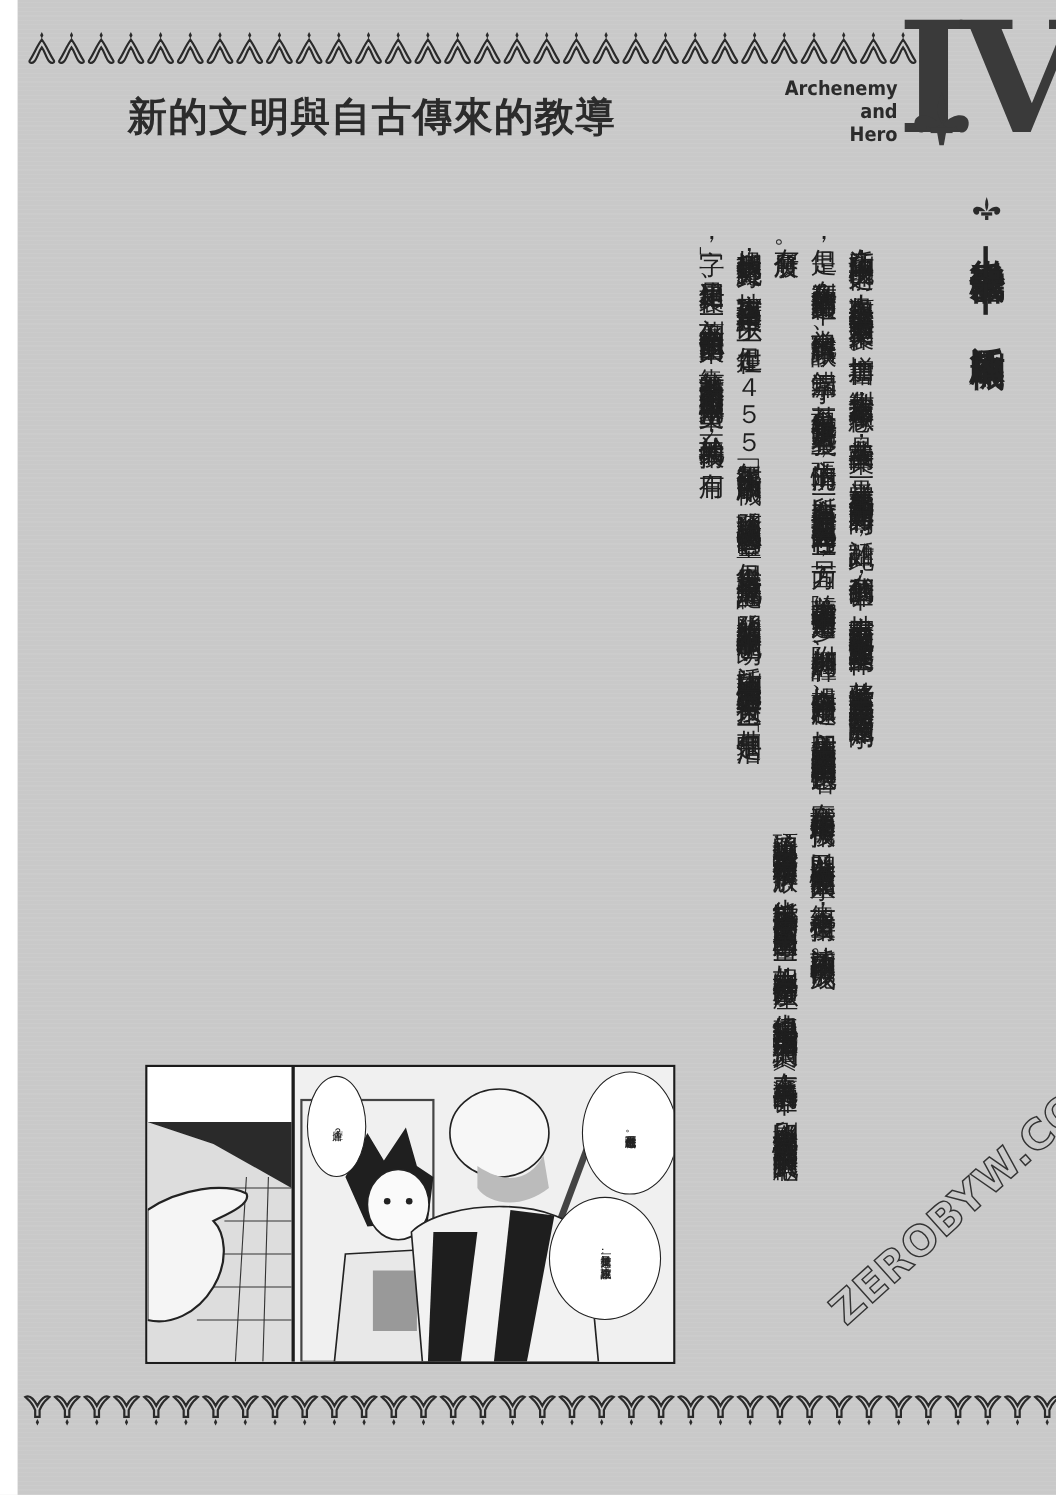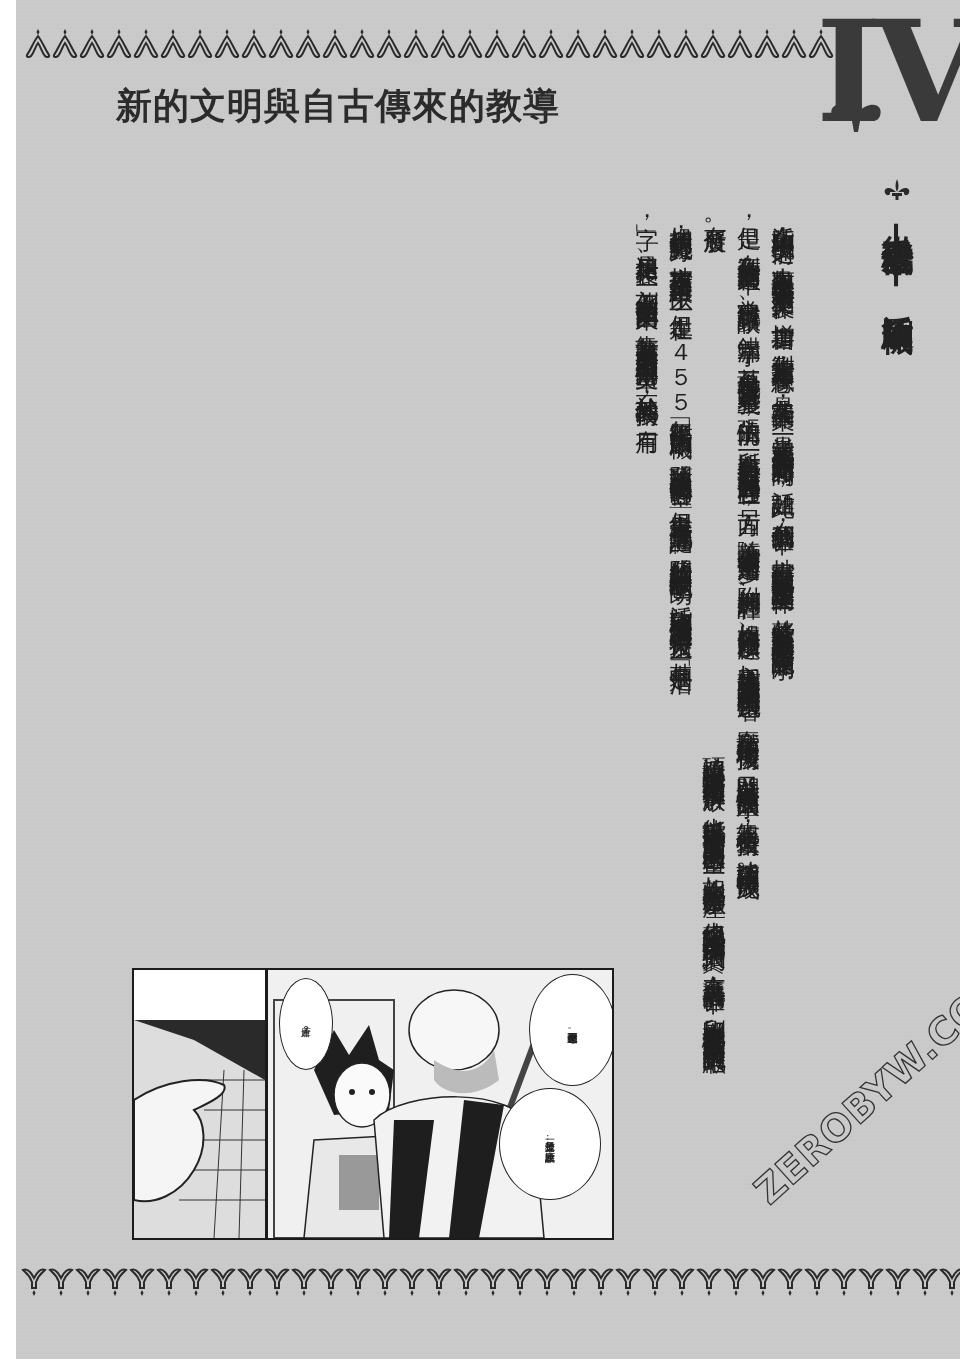--- a/index.html
+++ b/index.html
@@ -273,20 +273,25 @@
       </span>
       <span class="orn">
         <svg viewBox="0 0 26 32">
           <path d="M13 2 L14.5 5 L13 8 L11.5 5 Z" fill="#2a2a2a"></path>
           <path d="M13 9 C9 14 6 22 2 28 C1 30 4 31 6 29 C9 26 10 20 13 16 C16 20 17 26 20 29 C22 31 25 30 24 28 C20 22 17 14 13 9 Z" fill="none" stroke="#2a2a2a" stroke-width="2"></path>
         </svg>
       </span>
     </div>
 
   <div class="chapter-title">新的文明與自古傳來的教導</div>
+  <div class="series-label">
+    <div>Archenemy</div>
+    <div>and</div>
+    <div>Hero</div>
+  </div>
   <div class="roman">IV</div>
   <svg class="fleur-big" viewBox="0 0 60 52">
     <path d="M30 2 C26 12 24 20 30 30 C36 20 34 12 30 2 Z" fill="#3a3a3a"></path>
     <path d="M28 30 C16 18 2 22 6 34 C9 42 18 38 16 32 C22 36 24 34 28 32 Z" fill="#3a3a3a"></path>
     <path d="M32 30 C44 18 58 22 54 34 C51 42 42 38 44 32 C38 36 36 34 32 32 Z" fill="#3a3a3a"></path>
     <rect x="20" y="34" width="20" height="5" fill="#3a3a3a"></rect>
     <path d="M26 39 L34 39 L32 50 L28 50 Z" fill="#3a3a3a"></path>
   </svg>
 
   <svg class="fleur-small" viewBox="0 0 30 22">

